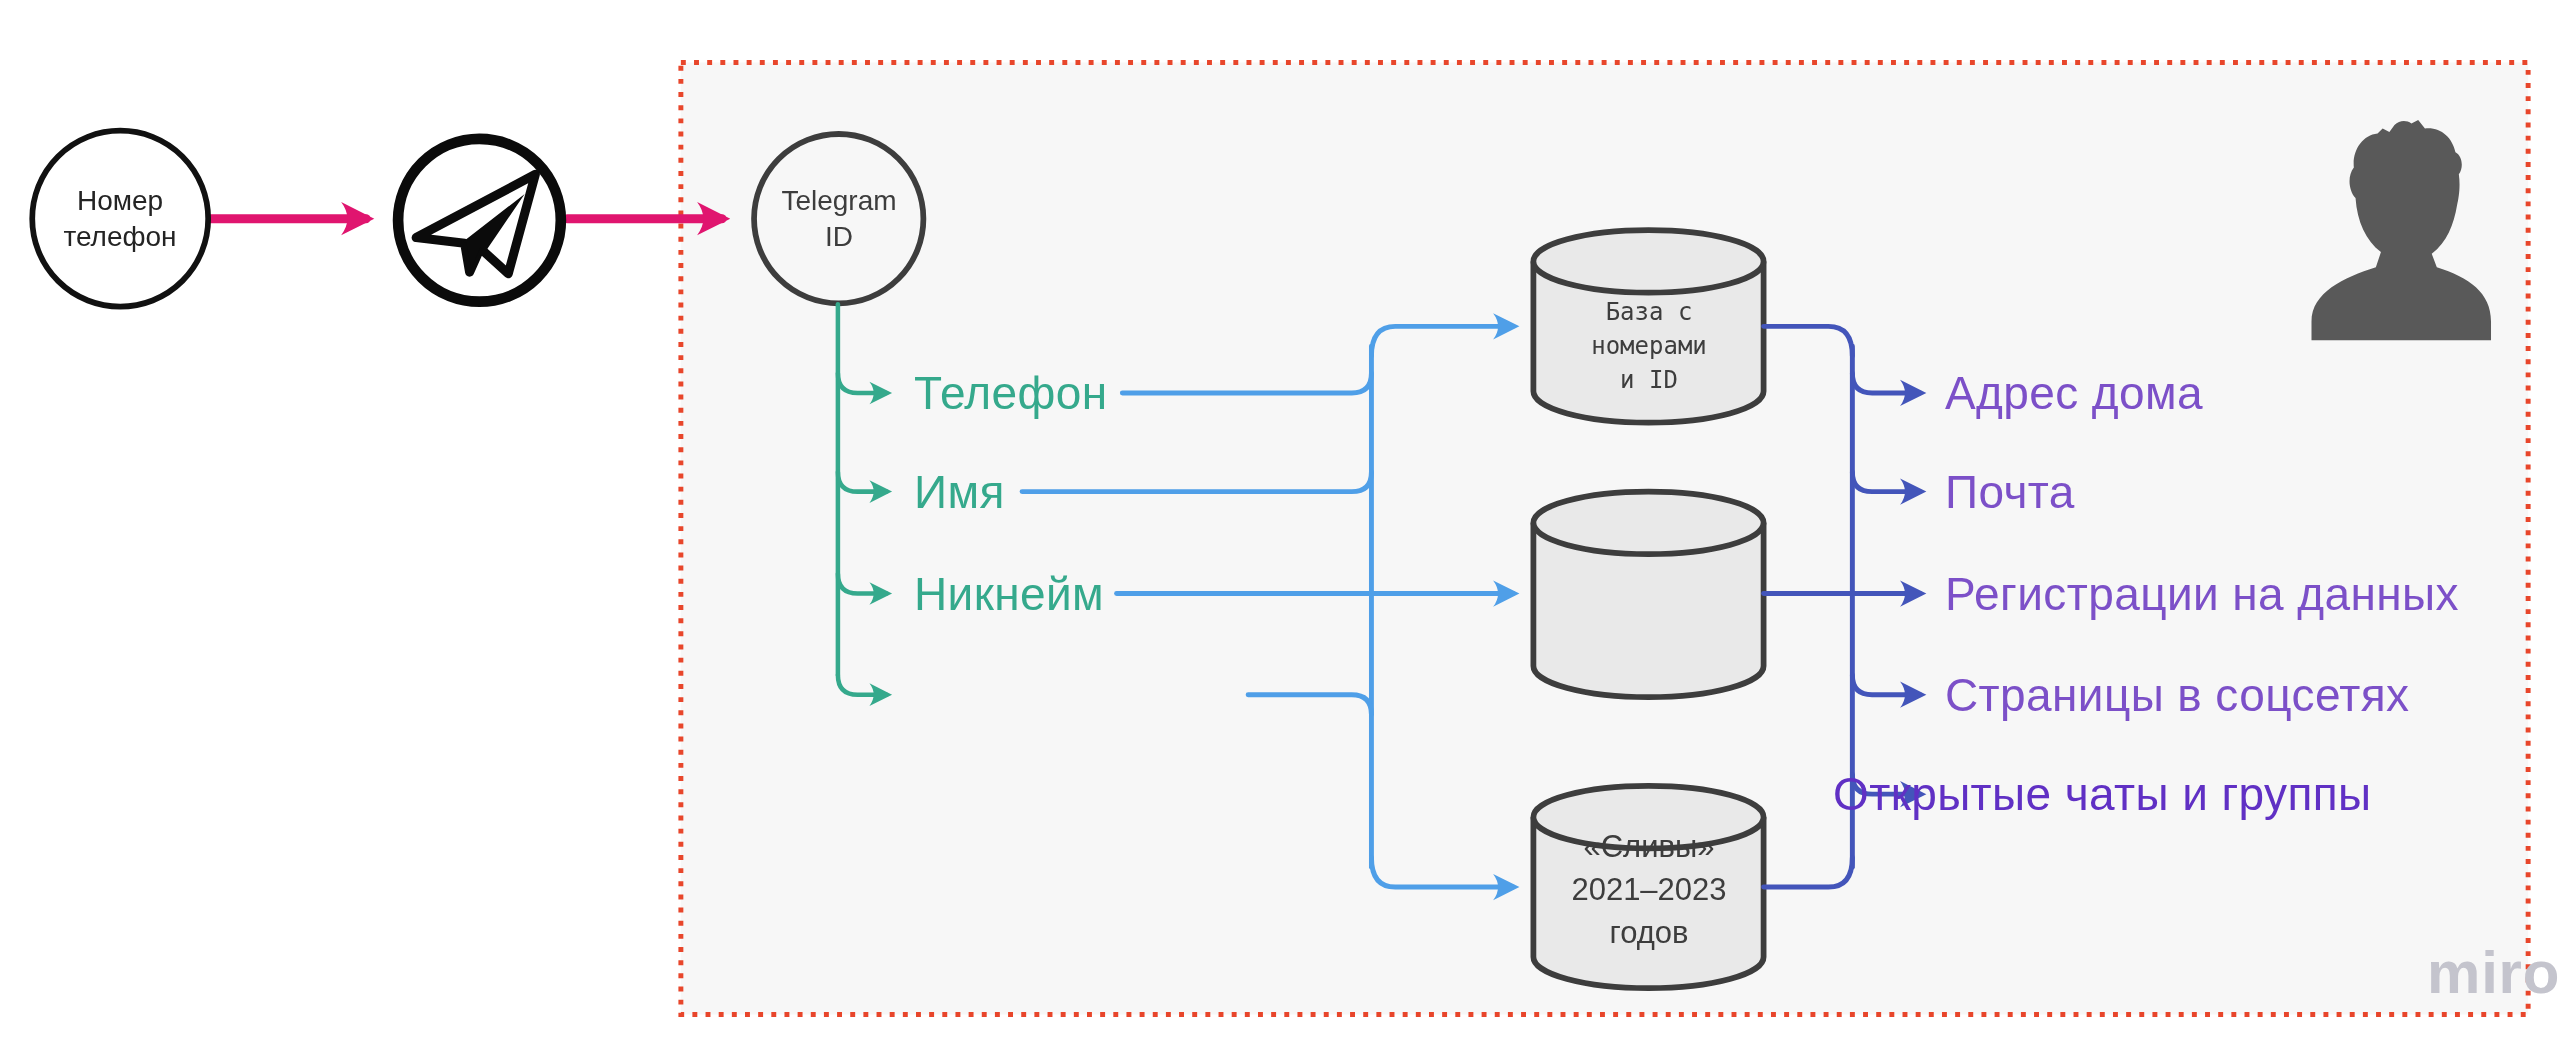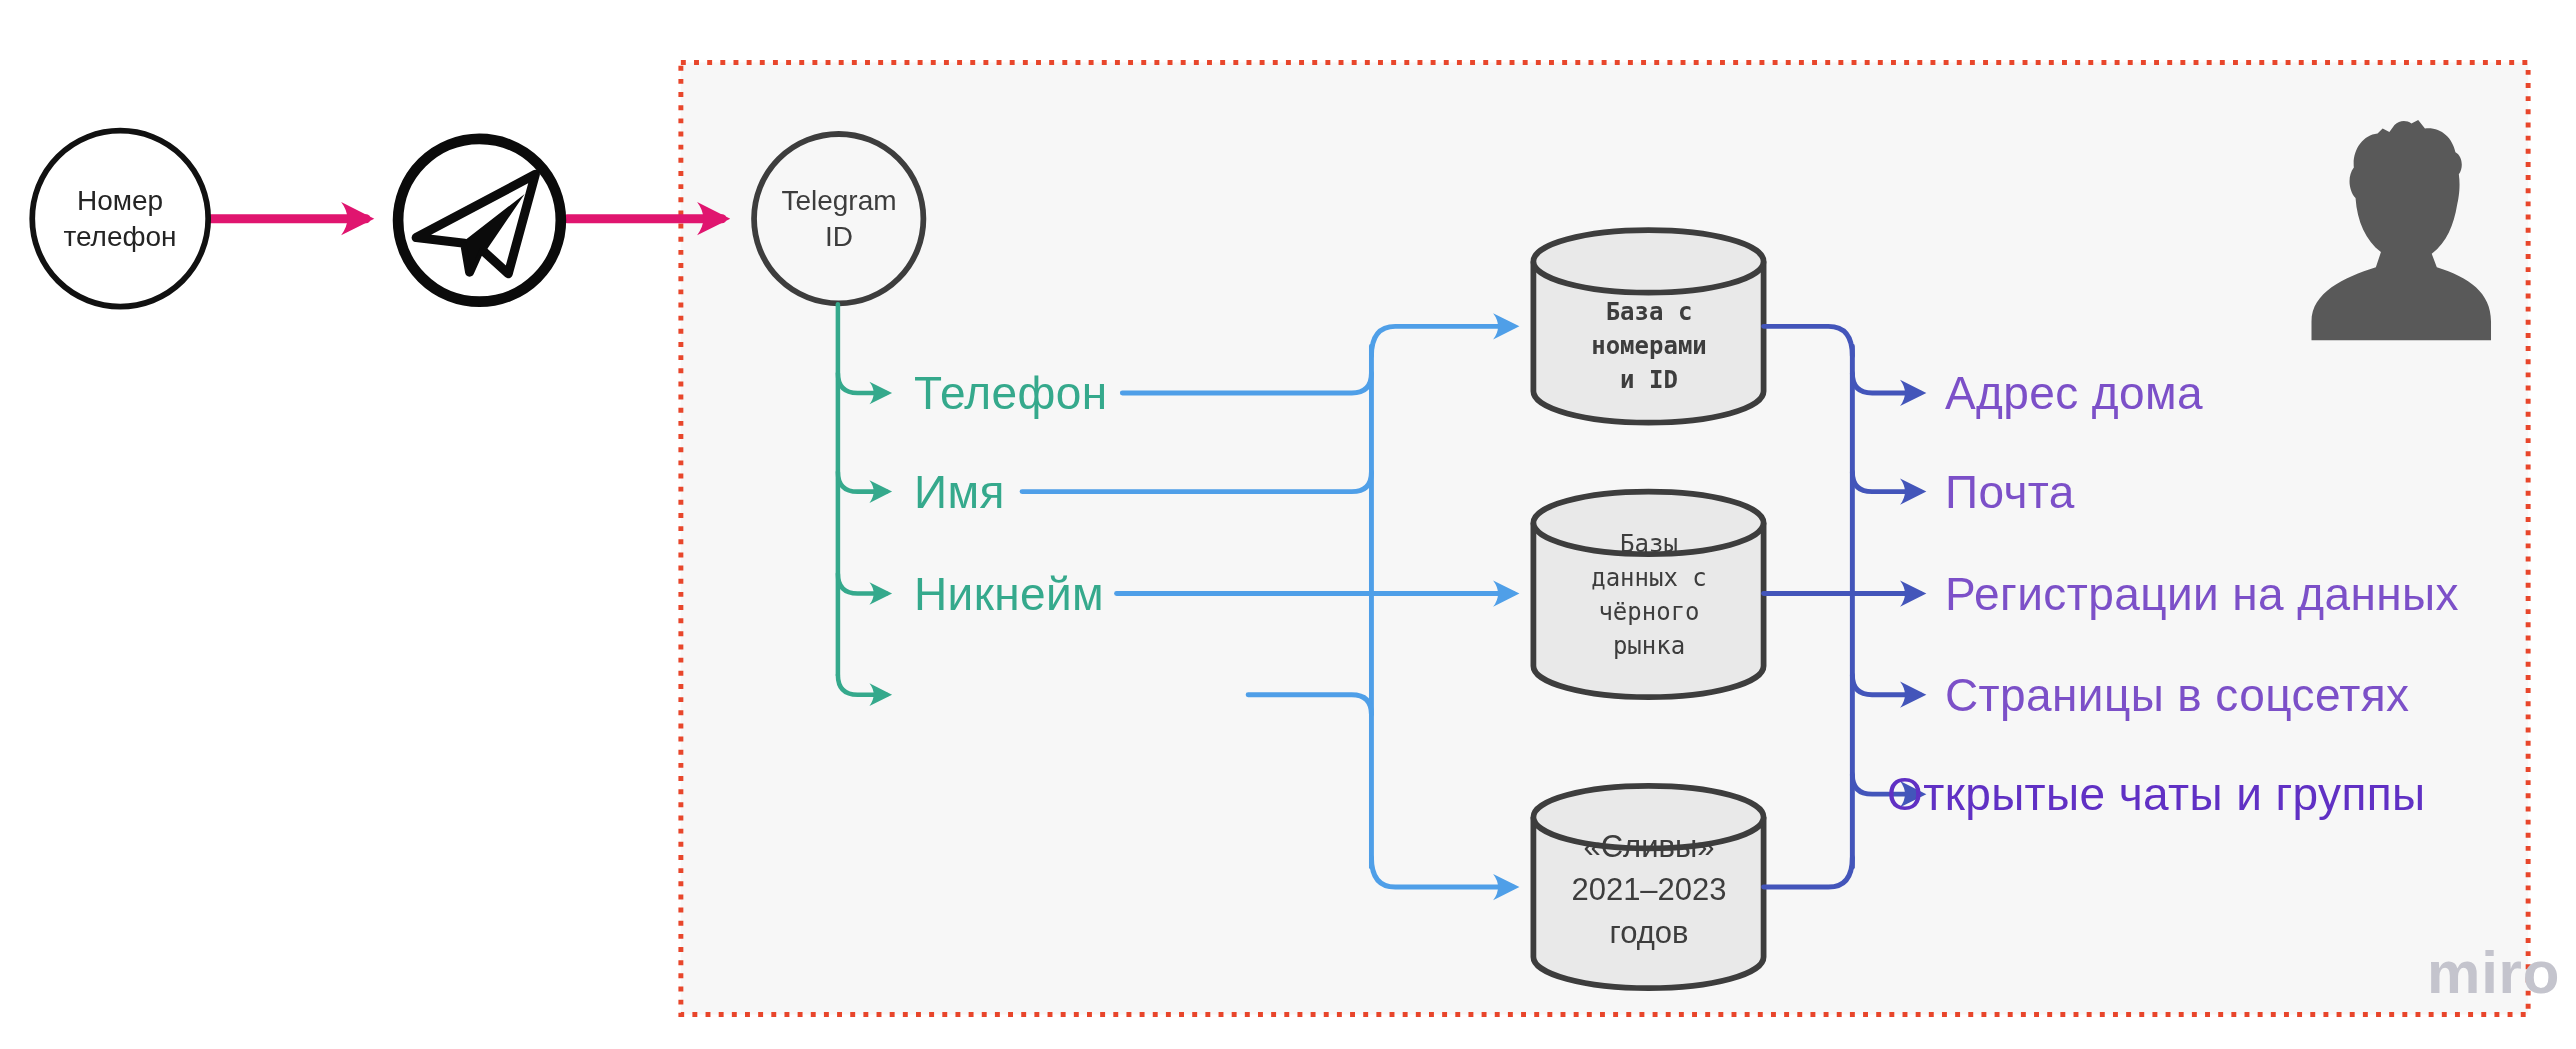--- a/index.html
+++ b/index.html
@@ -130,32 +130,28 @@
   </svg>
 
   <div class="node-label" style="left:120px;top:219px;width:140px;">Номер телефон</div>
 
   <div class="node-label tgid-label" style="left:839px;top:219px;width:132px;">Telegram ID</div>
 
   <div class="label branch-label" style="left:914px;top:393px;">Телефон</div>
   <div class="label branch-label" style="left:914px;top:492px;">Имя</div>
   <div class="label branch-label" style="left:914px;top:594px;">Никнейм</div>
 
-  <div class="db-label db-mono" style="left:1649px;top:346px;width:222px;font-weight:bold;">База с
+  <div class="db-label db-mono" style="left:1649px;top:346px;width:222px;">База с
 номерами
 и ID</div>
-  <div class="db-label db-mono" style="left:1649px;top:595px;width:222px;">Базы
-данных с
-чёрного
-рынка</div>
   <div class="db-label db-sans" style="left:1649px;top:890px;width:230px;">«Сливы»
 2021–2023
 годов</div>
 
   <div class="label output-label" style="left:1945px;top:393px;text-align:right;">Адрес дома</div>
   <div class="label output-label" style="left:1945px;top:492px;">Почта</div>
   <div class="label output-label" style="left:1945px;top:594px;">Регистрации на данных</div>
   <div class="label output-label" style="left:1945px;top:695px;">Страницы в соцсетях</div>
-  <div class="label output-label dark" style="left:1887px;top:794px;">Открытые чаты и группы</div>
+  <div class="label output-label dark" style="left:1833px;top:794px;">Открытые чаты и группы</div>
 
   <div class="watermark">miro</div>
 </div>
 
 
 </body></html>

